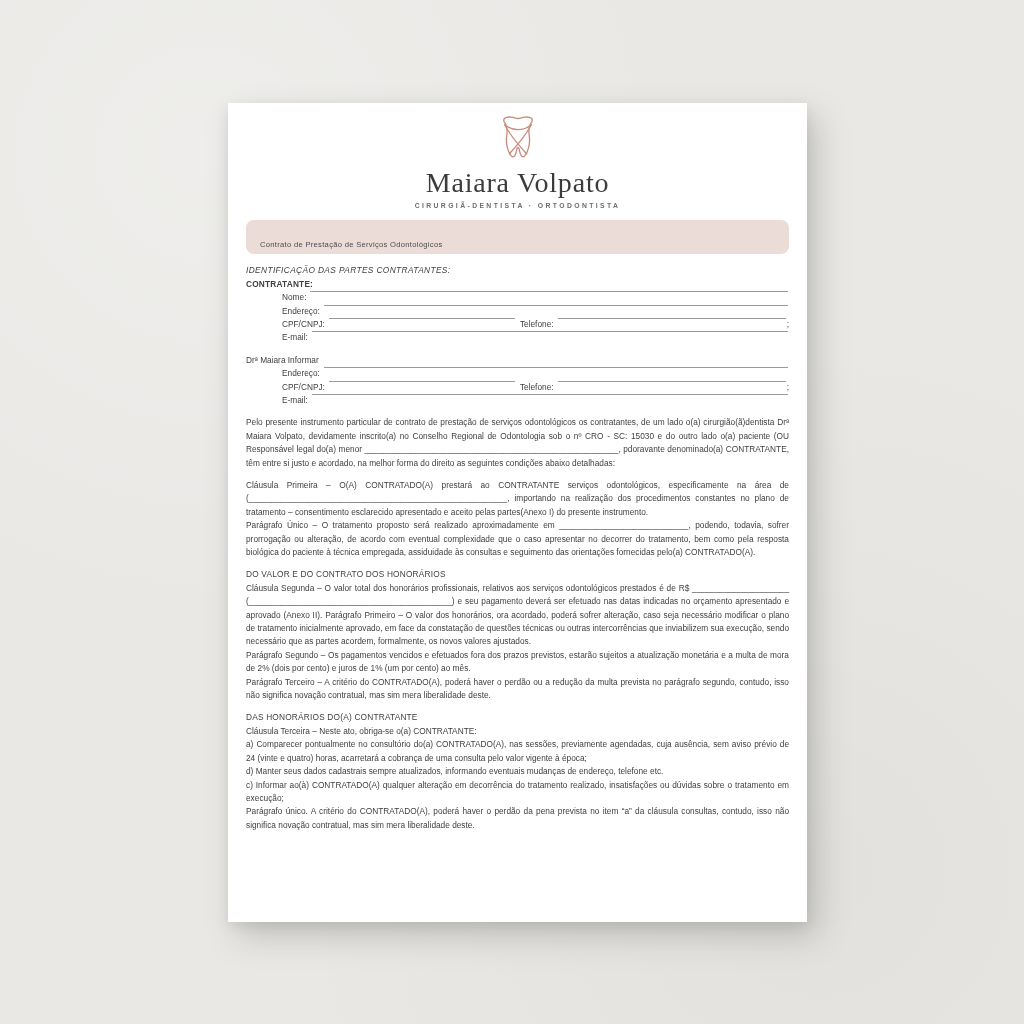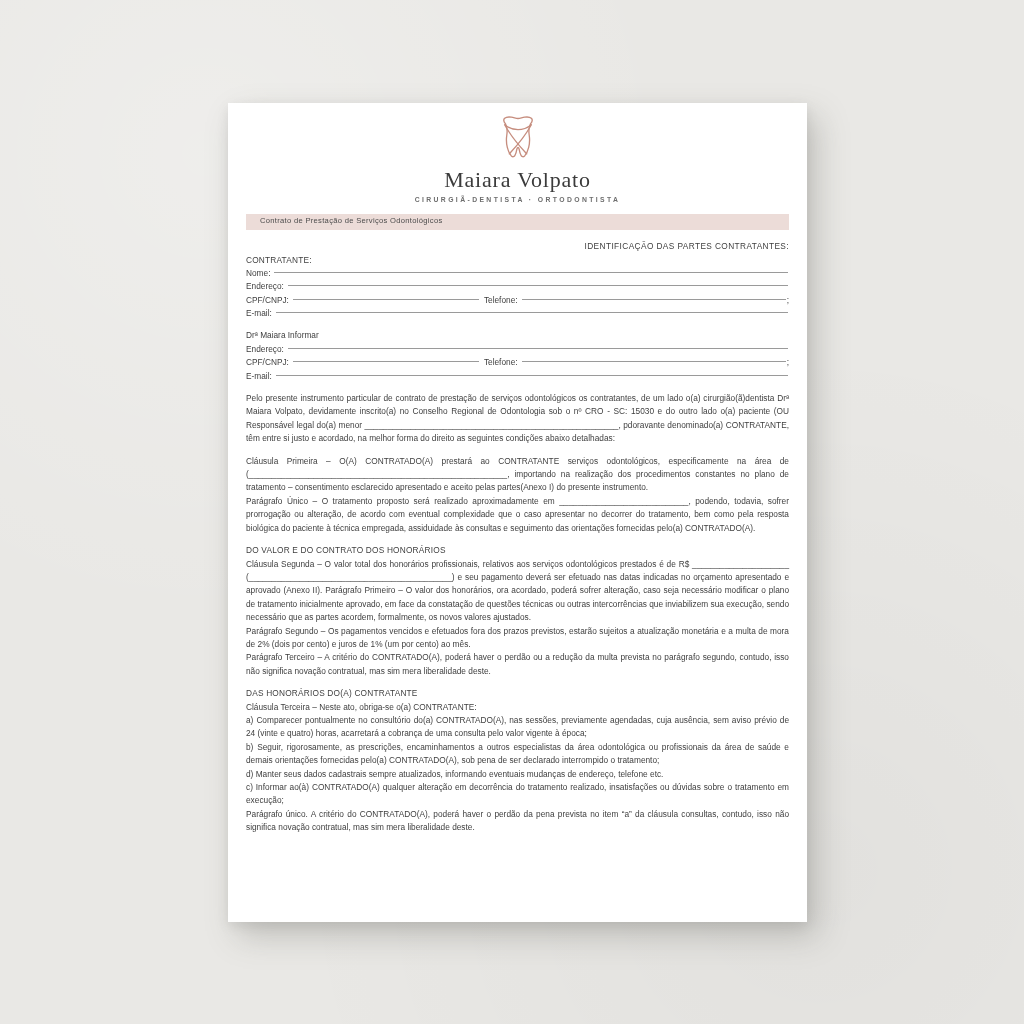--- a/index.html
+++ b/index.html
@@ -24,58 +24,59 @@
   }
   .page-inner { padding:9px 18px 0 18px; height:100%; }
 
   
   .logo-wrap { text-align:center; margin-top:1px; }
   .logo-wrap svg { width:52px; height:50px; }
   .brand-name {
     text-align:center;
     font-family:"Liberation Serif", serif;
     font-weight:400;
-    font-size:22px;
+    font-size:28px;
     letter-spacing:0.8px;
     color:#3b3b3b;
     line-height:1.05;
     margin-top:1px;
   }
   .brand-sub {
     text-align:center;
     font-size:6.8px;
     letter-spacing:2.4px;
     font-weight:700;
     color:#6d6d6d;
     margin-top:5px;
   }
   .banner {
     margin-top:11px;
     background:#ecdcd8;
     color:#4c4c4c;
     font-size:7.6px;
     letter-spacing:0.3px;
-    padding:2px 14px 5px 14px;
+    padding:20px 14px 5px 14px;
+    border-radius:8px;
   }
 
   
   .doc {
     margin-top:10px;
     font-size:8.3px;
     line-height:13.4px;
     color:#3e3e3e;
   }
-  .center-title { text-align:right; letter-spacing:0.4px; }
-  .bold-line { font-weight:400; letter-spacing:0.2px; }
+  .center-title { text-align:left; letter-spacing:0.4px;font-style:italic; }
+  .bold-line { font-weight:700; letter-spacing:0.2px; }
   .plain-line {}
   .heading { letter-spacing:0.2px; }
   .para { text-align:justify; }
   .spacer { height:9px; }
 
-  .field-row { display:flex; align-items:center; height:13.4px; }
+  .field-row { display:flex; align-items:flex-start; height:13.4px;margin-left:36px; }
   .field-row .lbl { white-space:pre; }
   .field-row .line {
     flex:1 1 auto;
     border-bottom:1px solid #9a9a9a;
     margin:0 1px 2.5px 4px;
     height:1px;
   }
   .field-row .line.fixed { flex:0 0 186px; }
   .field-row .lbl2 { margin-left:4px; }
   .field-row .sfx { white-space:pre; }
@@ -148,20 +149,19 @@
         <div class="para">Parágrafo Único – O tratamento proposto será realizado aproximadamente em ____________________________, podendo, todavia, sofrer prorrogação ou alteração, de acordo com eventual complexidade que o caso apresentar no decorrer do tratamento, bem como pela resposta biológica do paciente à técnica empregada, assiduidade às consultas e seguimento das orientações fornecidas pelo(a) CONTRATADO(A).</div>
         <div class="spacer"></div>
         <div class="heading">DO VALOR E DO CONTRATO DOS HONORÁRIOS</div>
         <div class="para">Cláusula Segunda – O valor total dos honorários profissionais, relativos aos serviços odontológicos prestados é de R$ _____________________ (____________________________________________) e seu pagamento deverá ser efetuado nas datas indicadas no orçamento apresentado e aprovado (Anexo II). Parágrafo Primeiro – O valor dos honorários, ora acordado, poderá sofrer alteração, caso seja necessário modificar o plano de tratamento inicialmente aprovado, em face da constatação de questões técnicas ou outras intercorrências que inviabilizem sua execução, sendo necessário que as partes acordem, formalmente, os novos valores ajustados.</div>
         <div class="para">Parágrafo Segundo – Os pagamentos vencidos e efetuados fora dos prazos previstos, estarão sujeitos a atualização monetária e a multa de mora de 2% (dois por cento) e juros de 1% (um por cento) ao mês.</div>
         <div class="para">Parágrafo Terceiro – A critério do CONTRATADO(A), poderá haver o perdão ou a redução da multa prevista no parágrafo segundo, contudo, isso não significa novação contratual, mas sim mera liberalidade deste.</div>
         <div class="spacer"></div>
         <div class="heading">DAS HONORÁRIOS DO(A) CONTRATANTE</div>
         <div class="para">Cláusula Terceira – Neste ato, obriga-se o(a) CONTRATANTE:</div>
         <div class="para">a) Comparecer pontualmente no consultório do(a) CONTRATADO(A), nas sessões, previamente agendadas, cuja ausência, sem aviso prévio de 24 (vinte e quatro) horas, acarretará a cobrança de uma consulta pelo valor vigente à época;</div>
-        <div class="para">b) Seguir, rigorosamente, as prescrições, encaminhamentos a outros especialistas da área odontológica ou profissionais da área de saúde e demais orientações fornecidas pelo(a) CONTRATADO(A), sob pena de ser declarado interrompido o tratamento;</div>
         <div class="para">d) Manter seus dados cadastrais sempre atualizados, informando eventuais mudanças de endereço, telefone etc.</div>
         <div class="para">c) Informar ao(à) CONTRATADO(A) qualquer alteração em decorrência do tratamento realizado, insatisfações ou dúvidas sobre o tratamento em execução;</div>
         <div class="para">Parágrafo único. A critério do CONTRATADO(A), poderá haver o perdão da pena prevista no item “a” da cláusula consultas, contudo, isso não significa novação contratual, mas sim mera liberalidade deste.</div>
       </div>
 
   </div>
 </div>
 
 </body></html>

